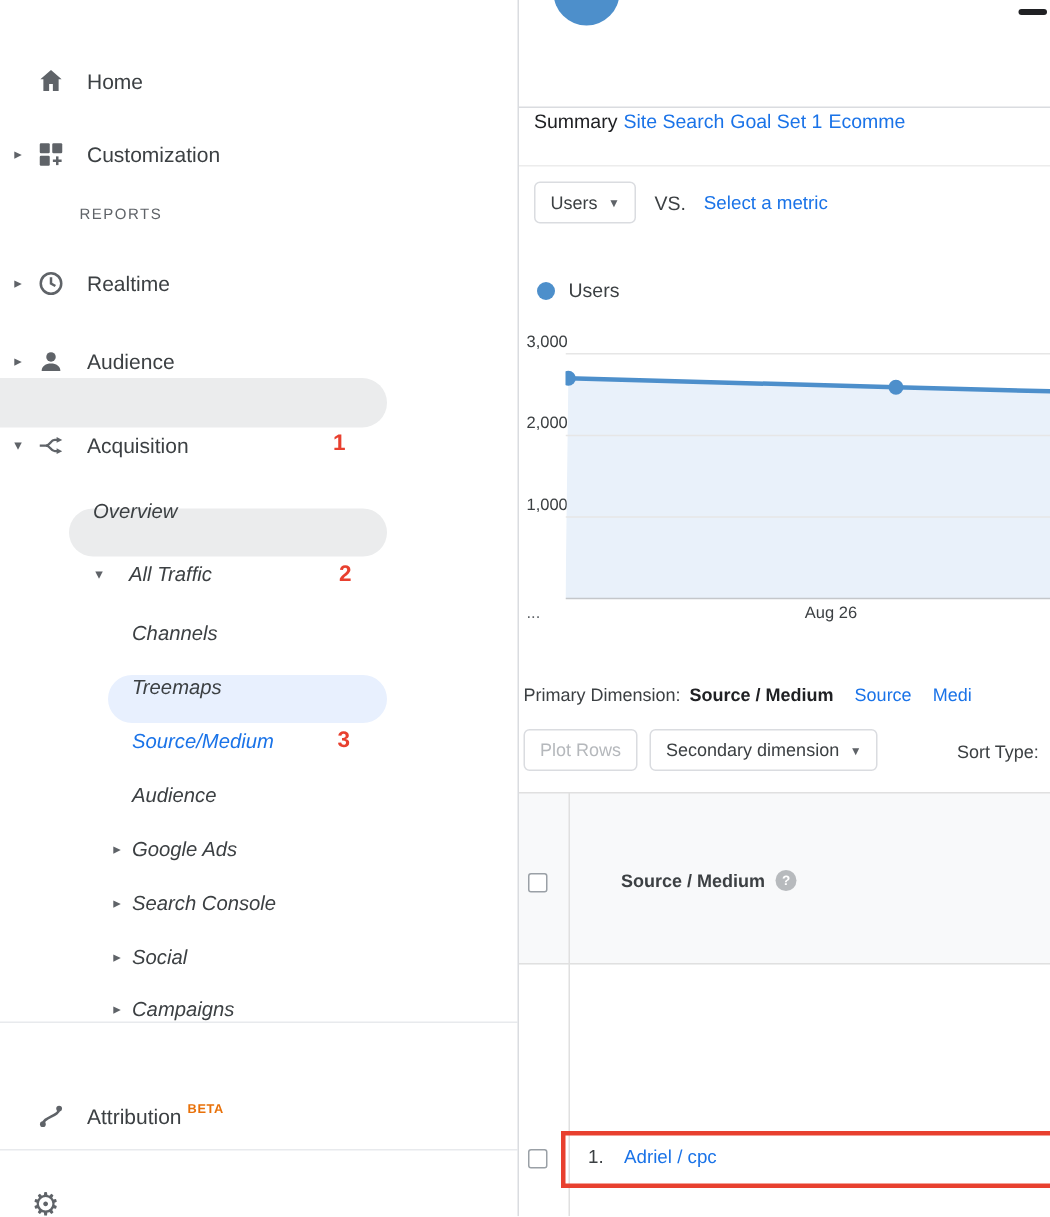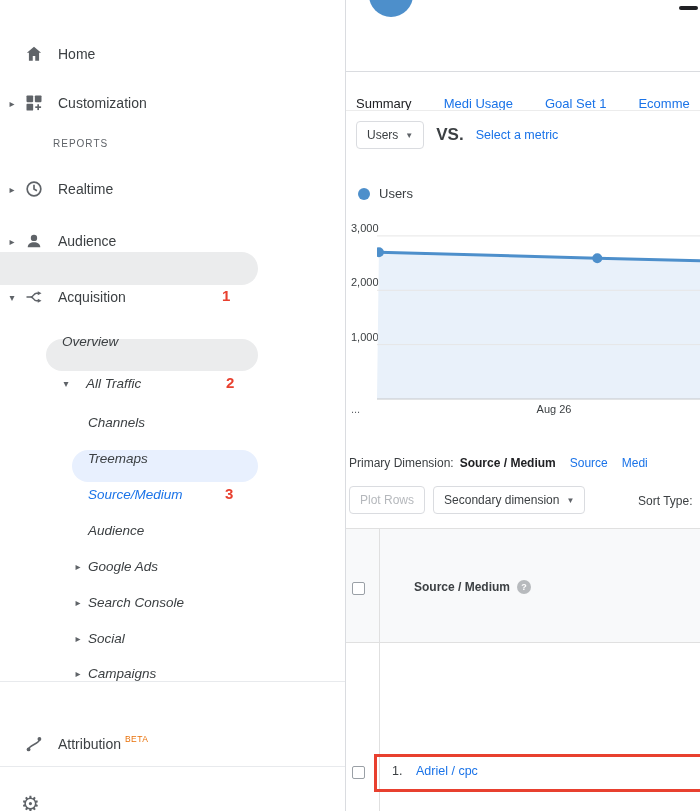--- a/index.html
+++ b/index.html
@@ -13,46 +13,46 @@
   .srow .arrow { position: absolute; top: 50%; transform: translateY(-50%); font-size: 10px; color: #5f6368; width: 12px; text-align: center; }
   .srow .icn { position: absolute; top: 50%; transform: translateY(-50%); width: 20px; height: 20px; line-height: 0; }
   .srow .lbl { position: absolute; top: 50%; transform: translateY(-50%); white-space: nowrap; color: #3c4043; font-size: 14px; }
   .srow .lbl.sub { font-size: 13.5px; font-style: italic; }
   .srow .lbl.blue { color: #1a73e8; }
   .section-lbl { position: absolute; color: #5f6368; font-size: 10px; letter-spacing: 1px; font-weight: 400; padding-left: 27px; }
   .pill { position: absolute; background: #ebeced; z-index: 0; }
   .pill.blue { background: #e8f0fe; }
   .srow, .section-lbl, .ann { z-index: 1; margin-top: 28px; }
   .ann { position: absolute; color: #e8402f; font-weight: bold; font-size: 15px; line-height: 16px; }
-  .beta-sup { position: relative; top: -7px; margin-left: 4px; font-size: 8.5px; font-weight: normal; color: #e8710a; letter-spacing: .4px; }
+  .beta-sup { position: relative; top: -7px; margin-left: 4px; font-size: 8.5px; font-weight: bold; color: #e8710a; letter-spacing: .4px; }
   .hline { position: absolute; height: 1px; background: #e8eaed; }
   .gear { font-size: 21px; color: #5f6368; line-height: 20px; }
   .collapse-glyph { font-size: 15px; color: #5f6368; }
 
   
   #v-divider { position: absolute; left: 345px; top: 0; width: 1px; height: 811px; background: #dadce0; }
 
   
   #main { position: absolute; left: 346px; top: 0; width: 354px; height: 811px; overflow: hidden; background: #fff; }
   .abs { position: absolute; }
   #avatar-circle { left: 23px; top: -27px; width: 44px; height: 44px; border-radius: 50%; background: #4d8fcb; }
   #top-right-mark { left: 333px; top: 6px; width: 19px; height: 4px; background: #202124; border-radius: 2px; }
   #explorer-tab { left: 0; top: 37px; width: 89px; height: 35px; background: #fff; border: 1px solid #dadce0; border-bottom: none; z-index: 2;
                   font-size: 13px; font-weight: bold; color: #3c4043; text-align: center; line-height: 34px; }
   #tab-line { left: 0; top: 71px; width: 354px; height: 1px; background: #dadce0; z-index: 1; }
-  #subtabs { left: 10px; top: 96px; display: flex; gap: 32px; font-size: 13px; white-space: nowrap; }
+  #subtabs { left: 10px; top: 73px; display: flex; gap: 4px; font-size: 13px; white-space: nowrap; }
   #subtabs .on { color: #202124; }
   #subtabs .lnk { color: #1a73e8; }
   #subtab-line { left: 0; top: 110px; width: 354px; height: 1px; background: #ececec; }
   #metric-bar { left: 10px; top: 121px; display: flex; align-items: center; gap: 12px; height: 28px; }
   .btn { display: inline-flex; align-items: center; gap: 7px; height: 28px; padding: 0 10px; border: 1px solid #dadce0; border-radius: 4px;
          background: #fff; font-size: 12px; color: #3c4043; cursor: pointer; white-space: nowrap; }
   .btn.disabled { color: #b5b8bc; }
   .caret { font-size: 8px; color: #5f6368; }
-  .vs-lbl { font-size: 17px; color: #3c4043; font-weight: 700; }
+  .vs-lbl { font-size: 13px; color: #3c4043; font-weight: 400; }
   .link { color: #1a73e8; cursor: pointer; }
   #legend { left: 12px; top: 186px; display: flex; align-items: center; gap: 9px; }
   #legend .dot { width: 12px; height: 12px; border-radius: 50%; background: #4d8fcb; }
   #legend .txt { font-size: 13px; color: #3c4043; }
   .ytick { left: 5px; width: 40px; font-size: 11px; color: #3c4043; }
   #chart-svg { left: 31px; top: 225px; }
   .xtick { font-size: 11px; color: #3c4043; }
   #dim-bar { left: 3px; top: 456px; width: 351px; display: flex; align-items: center; gap: 14px; font-size: 12px;
              white-space: nowrap; overflow: hidden; color: #3c4043; }
   #dim-bar .sel { font-weight: bold; color: #202124; margin-left: -8px; }
@@ -219,21 +219,21 @@
 
   <main id="main">
 
     <div id="avatar-circle" class="abs"></div>
     <div id="top-right-mark" class="abs"></div>
 
     <div id="tab-line" class="abs"></div>
 
     <div id="subtabs" class="abs">
       <span class="on">Summary</span>
-      <span class="lnk">Medi Usage</span>
+      <span class="lnk">Site Search</span>
       <span class="lnk">Goal Set 1</span>
       <span class="lnk">Ecomme</span>
     </div>
     <div id="subtab-line" class="abs"></div>
 
     <div id="metric-bar" class="abs">
       <span class="btn">
         <span>Users</span>
         <span class="caret">▼</span>
       </span>

